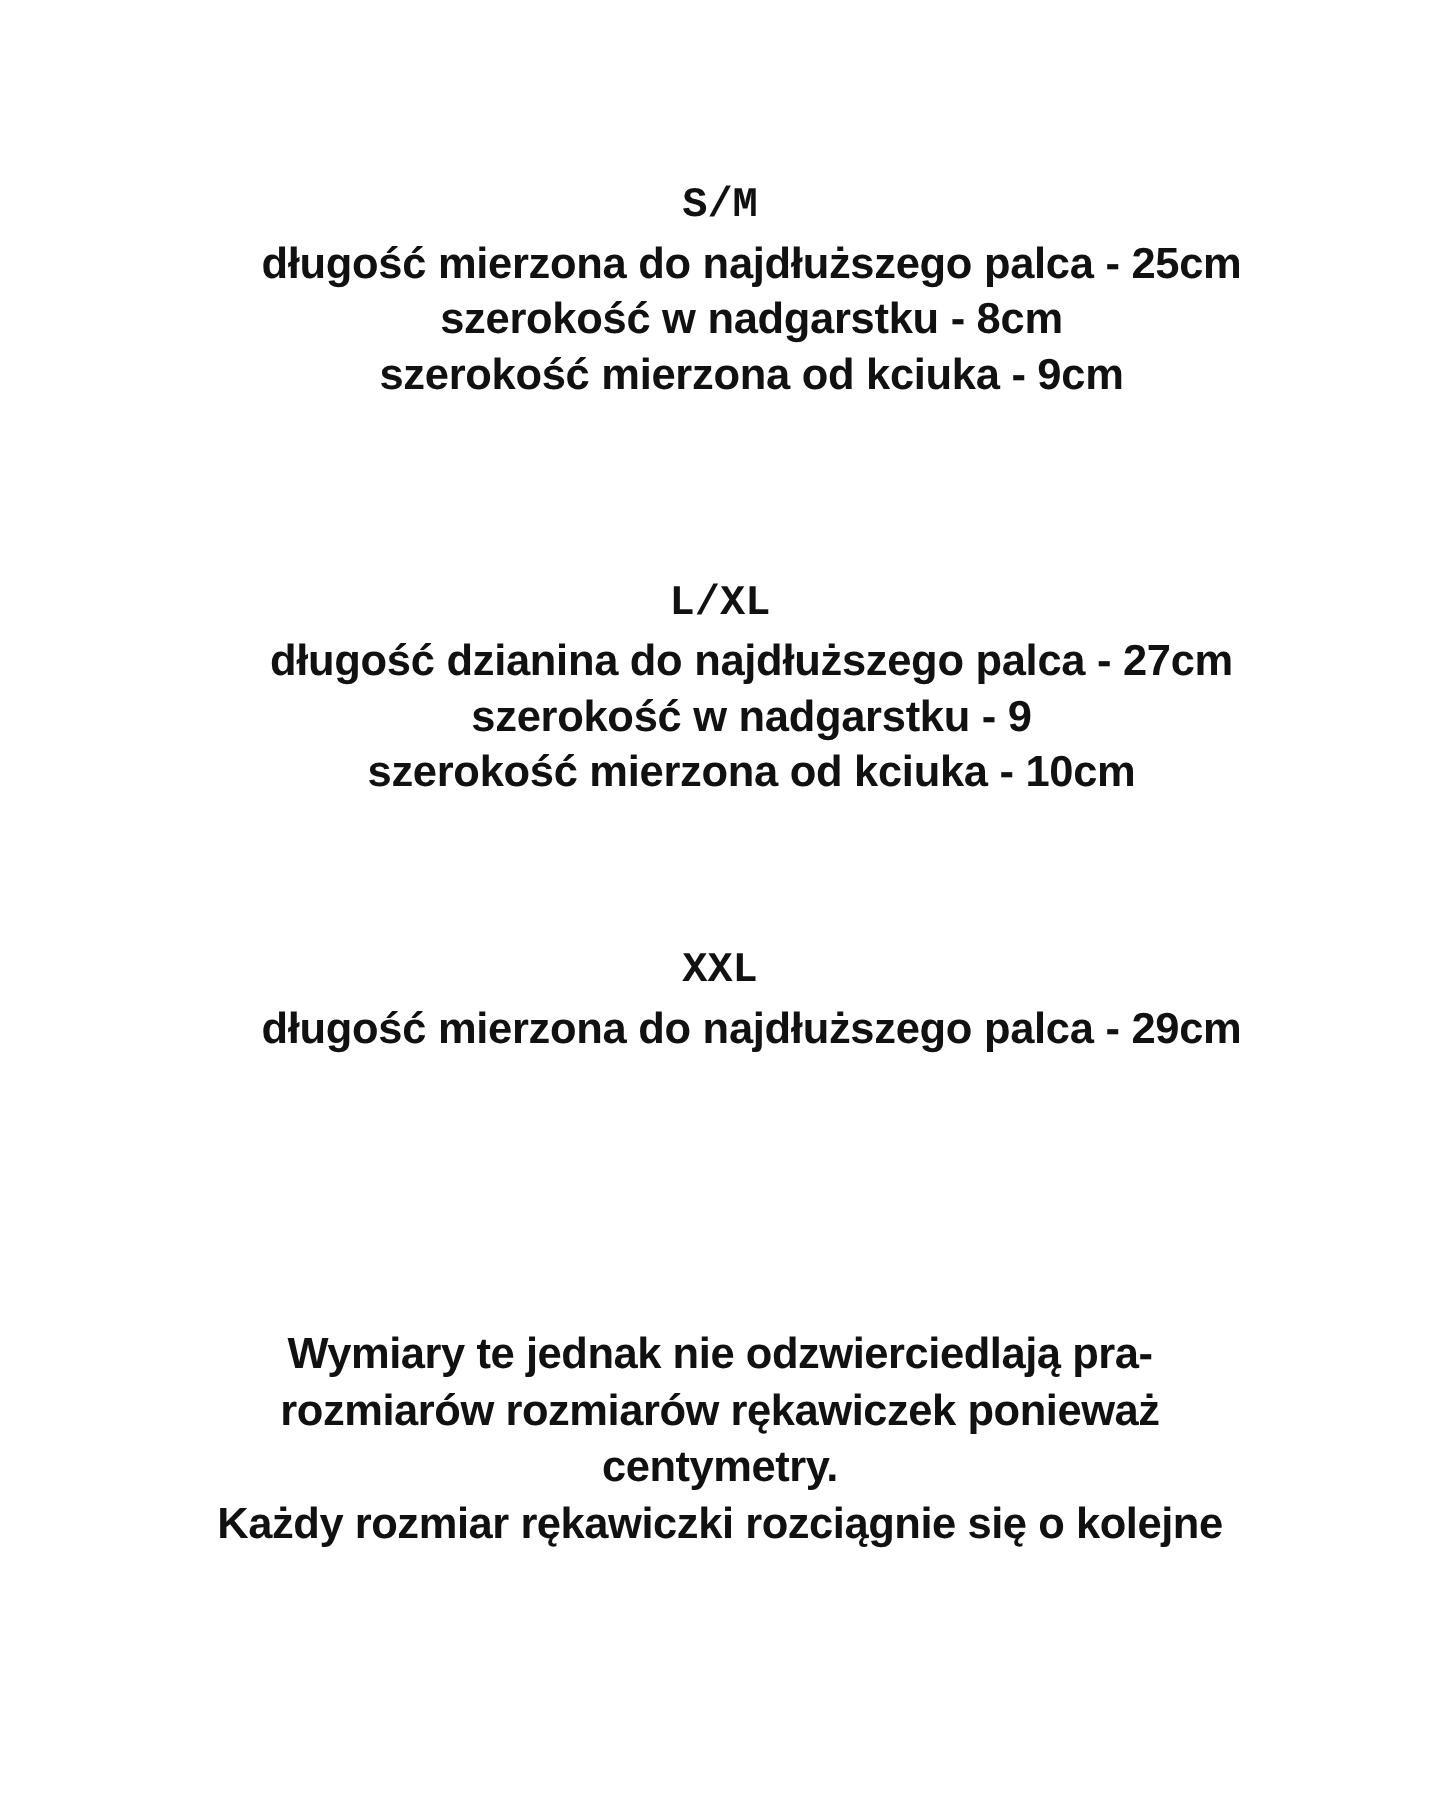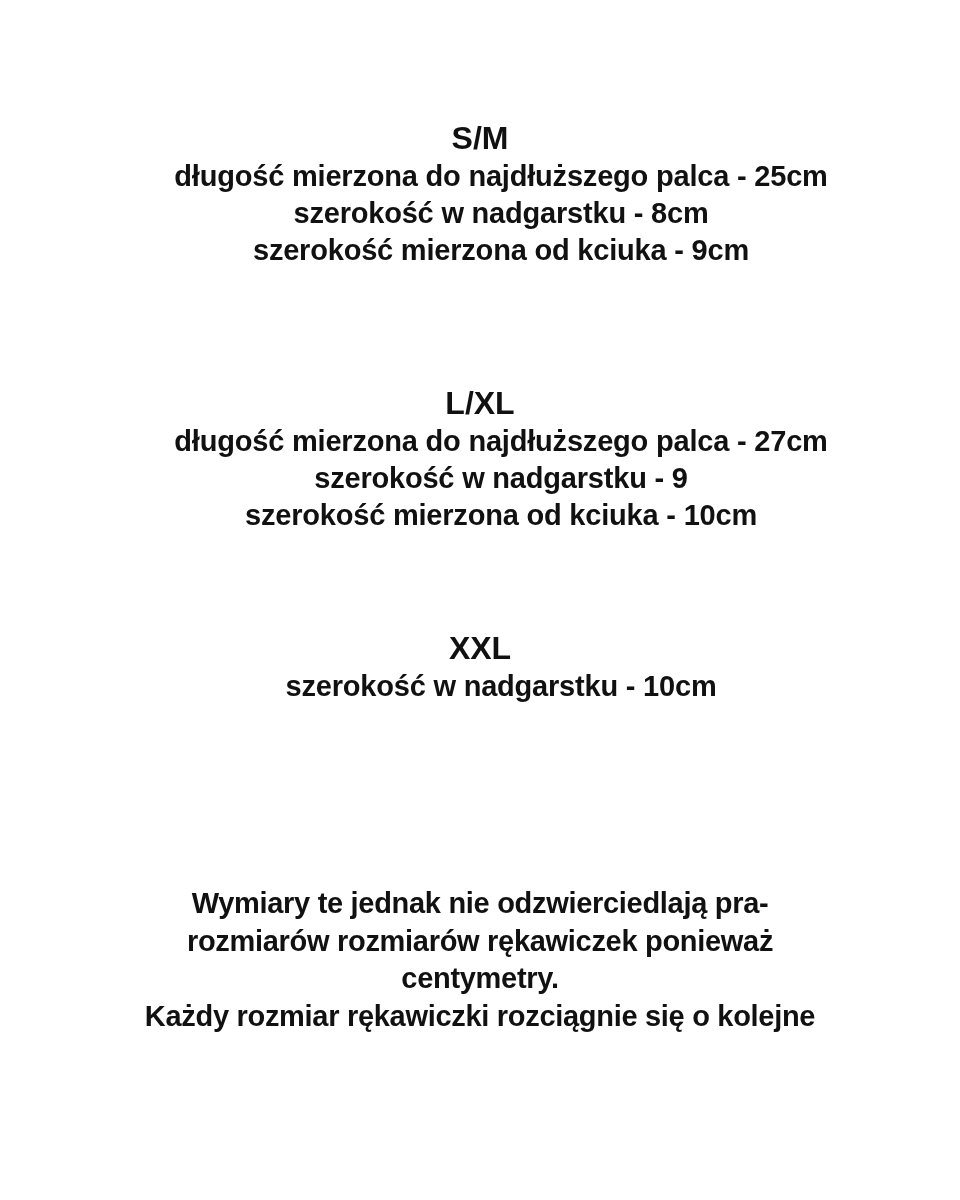--- a/index.html
+++ b/index.html
@@ -25,23 +25,24 @@
       display: block;
       font-size: 29px;
       line-height: 37px;
       font-weight: bold;
       letter-spacing: -0.2px;
       white-space: nowrap;
       margin-left: 42px;
     }
     .size-block .title {
       display: block;
-      font-size: 32px;
+      font-size: 28px;
       line-height: 40px;
       font-weight: bold;
+      font-family: Liberation Mono, monospace;
     }
     #block-sm { top: 118px; }
     #block-lxl { top: 383px; text-align: center; }
     #block-xxl { top: 628px; }
     .note {
       position: absolute;
       left: 0;
       top: 885px;
       width: 960px;
       text-align: center;
@@ -60,28 +61,28 @@
 
 <div class="size-block" id="block-sm">
   <span class="title">S/M</span>
   <span class="line">długość mierzona do najdłuższego palca - 25cm</span>
   <span class="line">szerokość w nadgarstku - 8cm</span>
   <span class="line">szerokość mierzona od kciuka - 9cm</span>
 </div>
 
 <div class="size-block" id="block-lxl">
   <span class="title">L/XL</span>
-  <span class="line">długość mierzona do najdłuższego palca - 27cm</span>
+  <span class="line">długość dzianina do najdłuższego palca - 27cm</span>
   <span class="line">szerokość w nadgarstku - 9</span>
   <span class="line">szerokość mierzona od kciuka - 10cm</span>
 </div>
 
 <div class="size-block" id="block-xxl">
   <span class="title">XXL</span>
-  <span class="line">szerokość w nadgarstku - 10cm</span>
+  <span class="line">długość mierzona do najdłuższego palca - 29cm</span>
 </div>
 
 <div class="note">
   <span class="line">Wymiary te jednak nie odzwierciedlają pra-</span>
   <span class="line">rozmiarów rozmiarów rękawiczek ponieważ</span>
   <span class="line">centymetry.</span>
   <span class="line">Każdy rozmiar rękawiczki rozciągnie się o kolejne</span>
 </div>
 
 </body></html>

